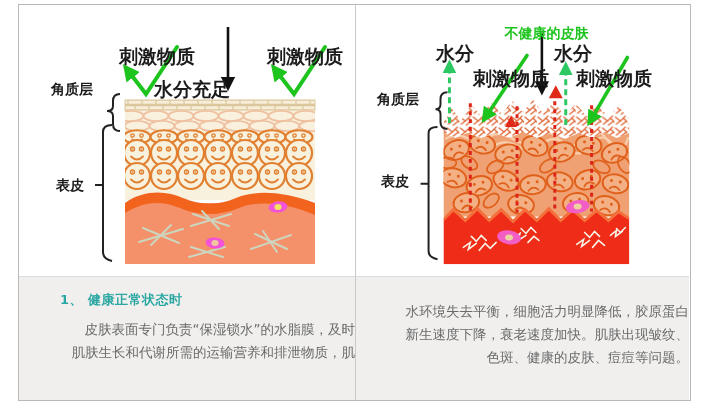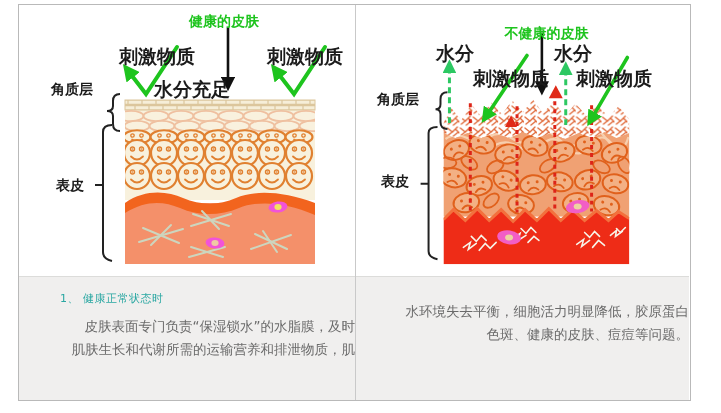--- a/index.html
+++ b/index.html
@@ -13,21 +13,21 @@
   .p-right{left:337px;width:333px;}
   .panel svg{position:absolute;left:0;top:0;width:100%;height:100%;}
   .lbl{position:absolute;font-weight:bold;font-size:19px;color:#1b1b1b;white-space:nowrap;}
   .lbl.big{font-size:14px;}
   .lbl.green{color:#1ec41e;font-size:14px;}
   .lbl.center{text-align:center;}
   .cap{position:absolute;top:271px;height:124px;background:#f0efee;
        border-top:1px solid #dcdcda;box-sizing:border-box;padding-top:14px;}
   .cap-left{left:0;width:336px;padding-left:41px;}
   .cap-right{left:337px;width:333px;padding-left:37px;}
-  .cap h3{margin:0;font-size:11px;font-weight:normal;color:#2aa7a2;letter-spacing:.5px;}
+  .cap h3{margin:0;font-size:13px;font-weight:bold;color:#2aa7a2;letter-spacing:.5px;}
   .cap .body{margin-top:9px;text-align:right;}
   .cap .line{font-size:13.5px;color:#6a6a6a;line-height:23px;white-space:nowrap;}
 </style>
 </head>
 <body>
 
 <div class="stage">
   <div class="frame">
 
     <div class="panel p-left">
@@ -130,21 +130,20 @@
           </g>
         </g>
 
         <path d="M101,89 Q94,89 94,96 L94,101 Q94,106 88,106 Q94,106 94,111 L94,119 Q94,126 101,126" stroke="#222" stroke-width="2" fill="none"></path>
         <path d="M93,120 Q84,120 84,127 L84,247 Q84,254 93,256 M84,180 L76,180" stroke="#222" stroke-width="2" fill="none"></path>
         <path d="M209,22 L209,82" stroke="#111" stroke-width="2.6" fill="none" marker-end="url(#ahbL)"></path>
         <path d="M158,42 L127,89 L107,63" stroke="#1ec41e" stroke-width="4" fill="none" stroke-linecap="round" marker-end="url(#ahgL)"></path>
         <path d="M306,42 L275,89 L255,63" stroke="#1ec41e" stroke-width="4" fill="none" stroke-linecap="round" marker-end="url(#ahgL)"></path>
       </svg>
 
-      <div class="lbl green center" style="left:150px;top:8px;width:110px;">健康的皮肤</div>
       <div class="lbl" style="left:100px;top:39px;">刺激物质</div>
       <div class="lbl" style="left:248px;top:39px;">刺激物质</div>
       <div class="lbl" style="left:135px;top:72px;">水分充足</div>
       <div class="lbl big" style="left:32px;top:76px;">角质层</div>
       <div class="lbl big" style="left:37px;top:172px;">表皮</div>
     </div>
 
     <div class="panel p-right">
       <svg viewBox="0 0 335 271">
         <defs>
@@ -262,19 +261,20 @@
       <h3>1、 健康正常状态时</h3>
       <div class="body">
         <div class="line">皮肤表面专门负责“保湿锁水”的水脂膜，及时</div>
         <div class="line">肌肤生长和代谢所需的运输营养和排泄物质，肌</div>
       </div>
     </div>
 
     <div class="cap cap-right">
       <div class="body">
         <div class="line">水环境失去平衡，细胞活力明显降低，胶原蛋白</div>
+        <div class="line">新生速度下降，衰老速度加快。肌肤出现皱纹、</div>
         <div class="line">色斑、健康的皮肤、痘痘等问题。</div>
       </div>
     </div>
 
     <div class="divider"></div>
   </div>
 </div>
 
 </body></html>

